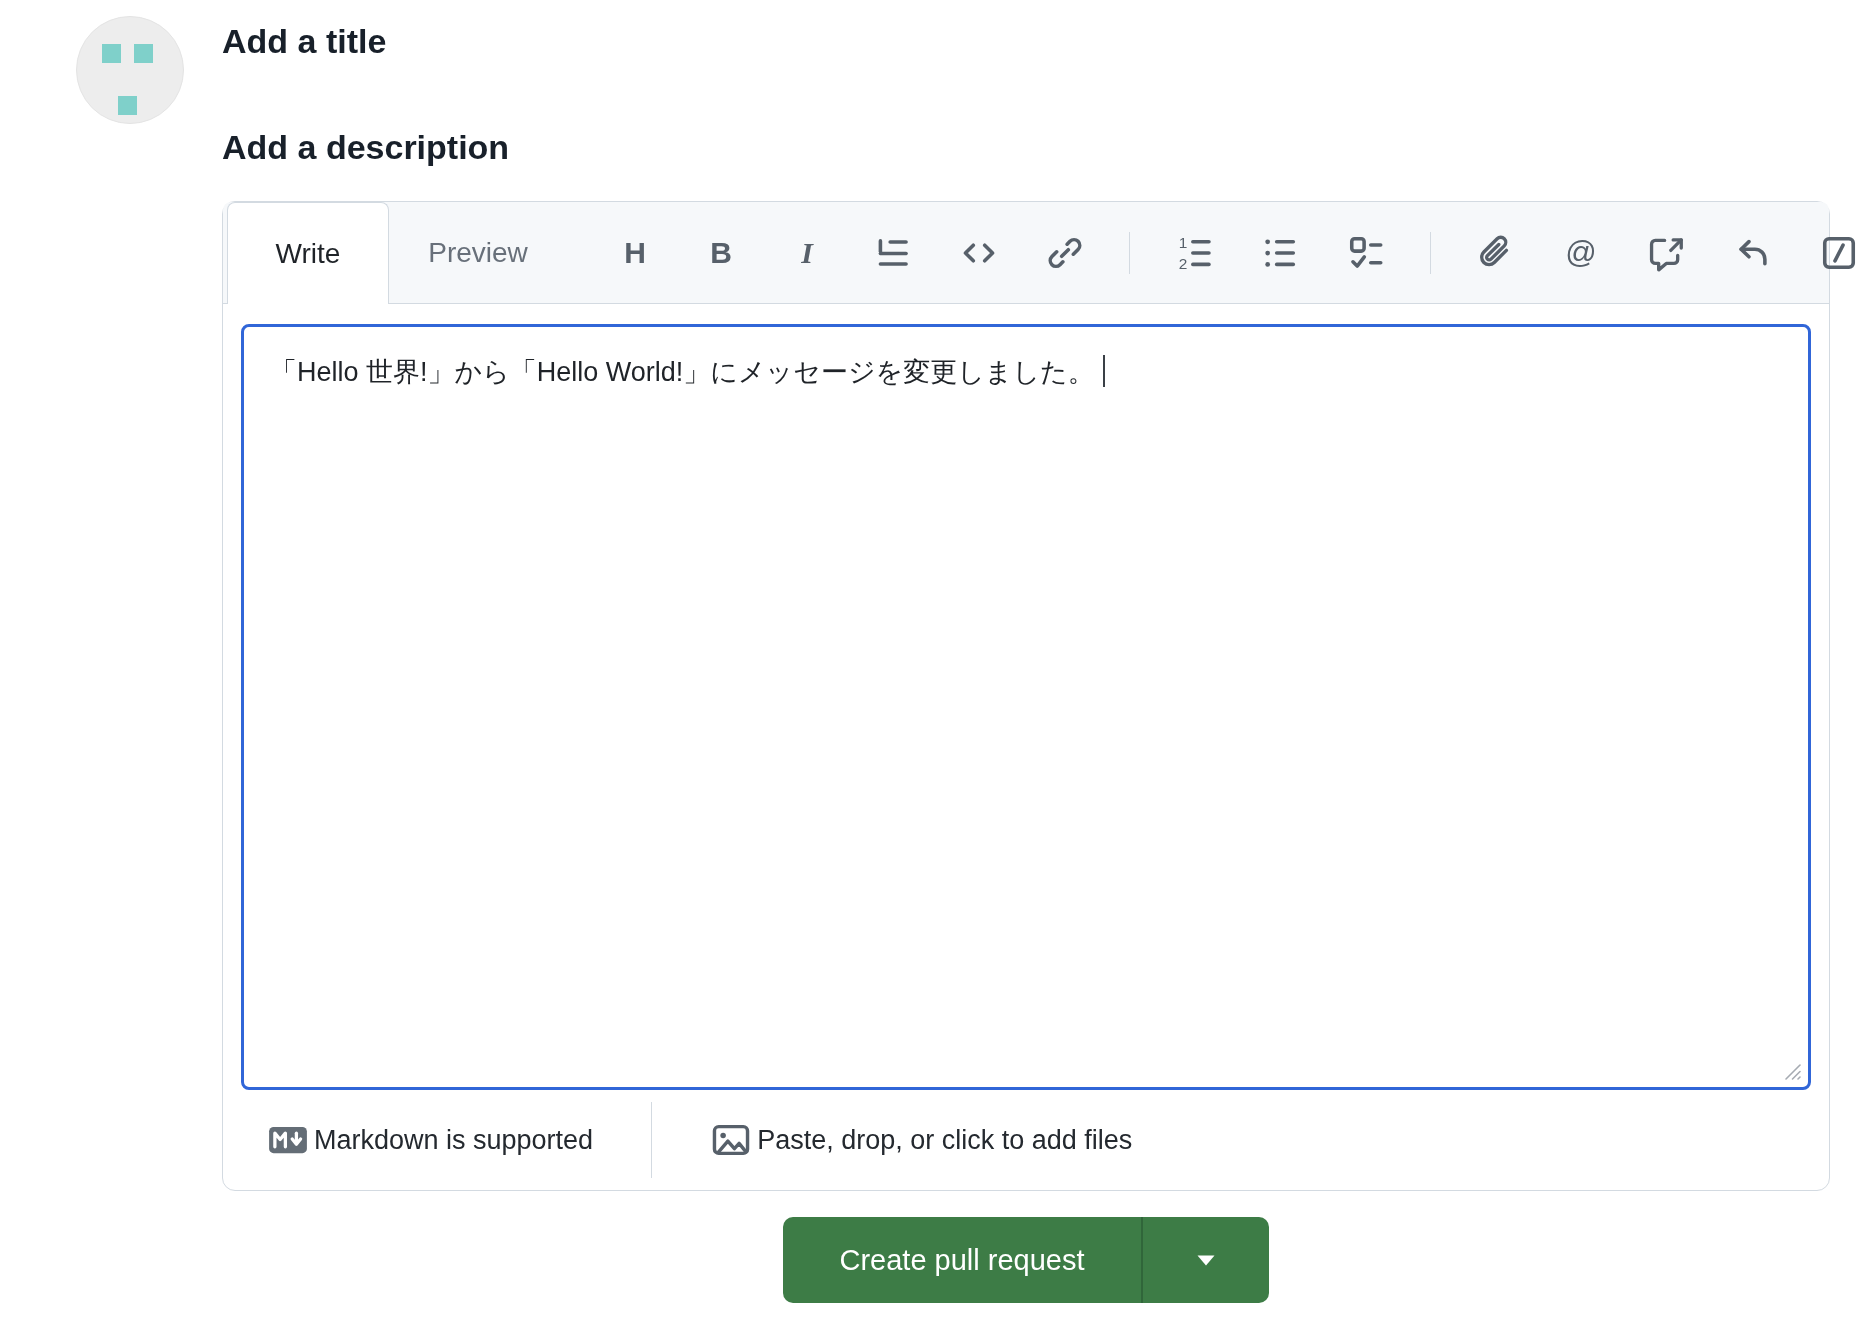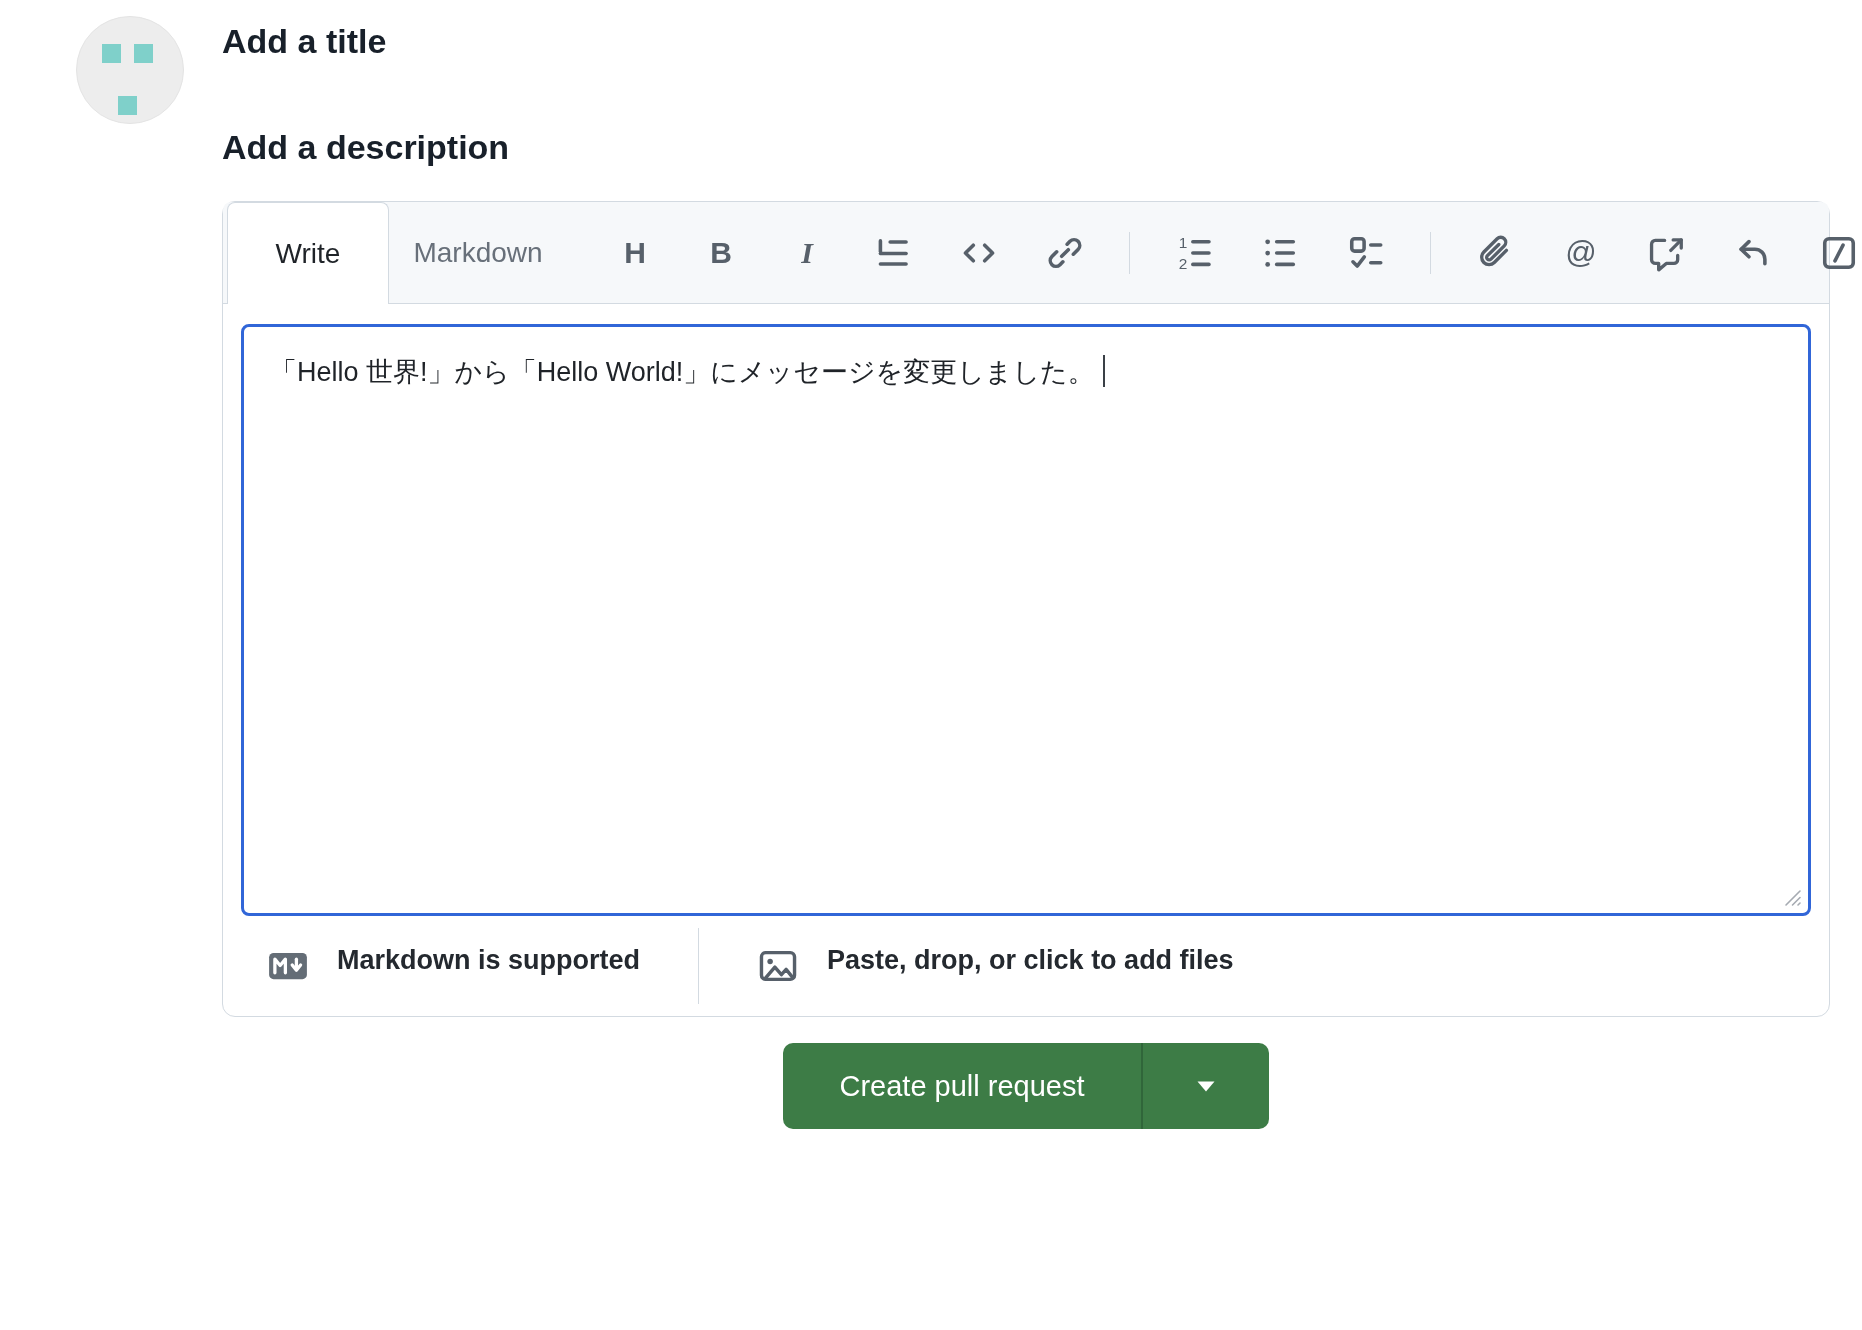--- a/index.html
+++ b/index.html
@@ -35,30 +35,30 @@
   .tbtn { width:44px; height:44px; display:flex; align-items:center; justify-content:center;
     color:#57606a; cursor:pointer; flex:none; }
   .tbtn svg { display:block; }
   .glyph { font-size:30px; font-weight:600; line-height:1; }
   .glyph-b { font-weight:800; }
   .glyph-i { font-family:"Liberation Serif","DejaVu Serif",serif; font-style:italic; }
   .glyph-at { font-size:31px; font-weight:500; }
   .tb-divider { width:1px; height:42px; background:#d3dae1; flex:none; }
 
   .card-body { padding:20px 18px 0 18px; }
-  .textarea { border:3px solid #3166d8; border-radius:8px; height:592px; width:100%;
+  .textarea { border:3px solid #3166d8; border-radius:8px; height:766px; width:100%;
     padding:26px 26px; font-size:27px; line-height:1.45; color:#1f2328; position:relative;
     background:#fff; }
   .caret-bar { display:inline-block; width:2px; height:32px; background:#3a4046;
     margin-left:8px; vertical-align:-6px; }
   .resize-grip { position:absolute; right:5px; bottom:5px; }
 
   .card-footer { display:flex; align-items:center; height:100px; padding-left:44px;
     font-size:27px; color:#24292f; }
-  .foot-item { display:flex; align-items:flex-start; gap:28px; cursor:pointer;font-weight:bold; }
+  .foot-item { display:flex; align-items:center; gap:5px; cursor:pointer; }
   .foot-divider { width:1px; height:76px; background:#d3dae1; margin:0 58px; }
 
   .actions-row { display:flex; justify-content:center; margin-top:26px; }
   .split-btn { display:flex; height:86px; border-radius:10px; overflow:hidden; }
   .btn-main { background:#3d7c46; color:#fff; font-size:29px; display:flex; align-items:center;
     padding:0 56px; cursor:pointer; }
   .btn-sep { width:2px; background:#30663a; }
   .btn-caret { background:#3d7c46; width:126px; display:flex; align-items:center;
     justify-content:center; cursor:pointer; }
 </style>
@@ -75,21 +75,21 @@
 
   <div class="section-label title-label">Add a title</div>
 
 
   <div class="section-label desc-label">Add a description</div>
 
   <div class="card">
     <div class="card-header">
       <div class="tabs">
         <div class="tab tab-active">Write</div>
-        <div class="tab tab-inactive">Markdown</div>
+        <div class="tab tab-inactive">Preview</div>
       </div>
 
       <div class="toolbar">
         <div class="tbtn">
           <span class="glyph">H</span>
         </div>
         <div class="tbtn">
           <span class="glyph glyph-b">B</span>
         </div>
         <div class="tbtn">

